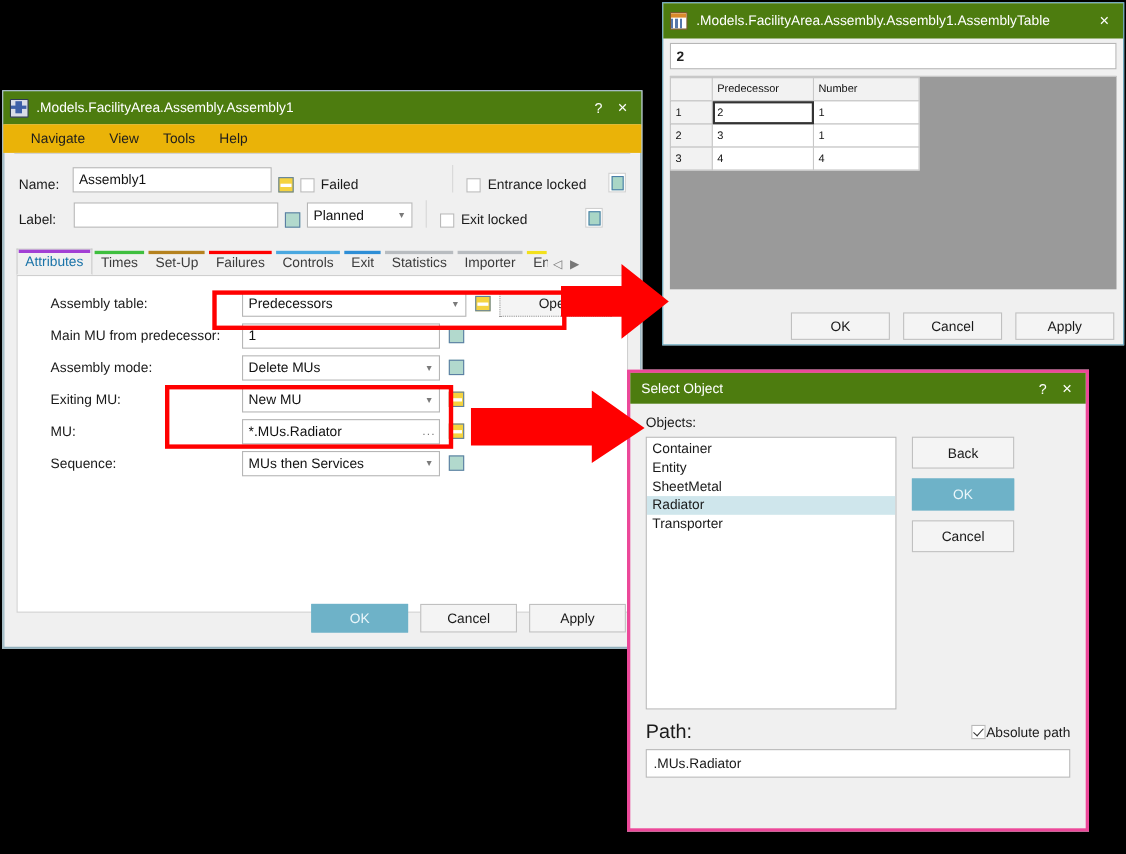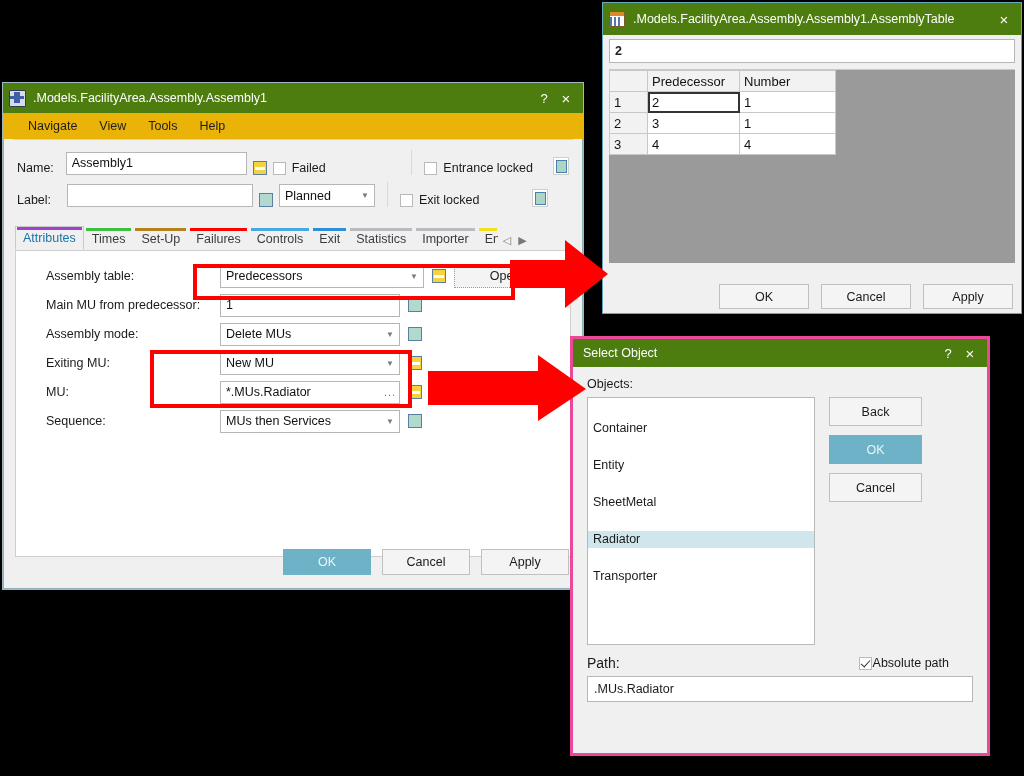--- a/index.html
+++ b/index.html
@@ -143,21 +143,21 @@
 
   
   #tableWin { left:602px; top:2px; width:420px; height:312px;
               border:1px solid #63a6bd; }
   #tableWin .titlebar { height:32px; }
   .tw-edit { margin:4px 6px 0 6px; height:24px; border:1px solid #b6b6b6;
              background:#ffffff; font-size:12.5px; padding:0 5px; line-height:22px;
              font-weight:bold; color:#222; }
   .tw-gridwrap { margin:6px 6px 0 6px; height:194px; background:#9a9a9a;
                  border-top:1px solid #c8c8c8; overflow:hidden; position:relative; }
-  table.grid { border-collapse:collapse; font-size:13px; table-layout:fixed; }
+  table.grid { border-collapse:collapse; font-size:10px; table-layout:fixed; }
   table.grid td, table.grid th {
     border:1px solid #c8c8c8; background:#ffffff; height:21px;
     padding:0 4px; font-weight:normal; text-align:left; color:#111;
   }
   table.grid th { background:#f2f2f2; }
   table.grid td.rh { background:#f2f2f2; width:38px; text-align:left; }
   table.grid th.corner { width:38px; background:#f2f2f2; }
   table.grid td.sel { outline:2px solid #333; outline-offset:-2px; }
   .tw-foot { position:absolute; left:0; right:0; bottom:4px;
              display:flex; justify-content:flex-end; gap:12px; padding-right:8px; }
@@ -165,28 +165,28 @@
 
   
   #selWin { left:570px; top:336px; width:420px; height:420px;
             border:3px solid #ec4899; }
   #selWin .titlebar { height:28px; }
   .so-body { padding:10px 14px 0 14px; }
   .so-label { font-size:12.5px; margin-bottom:6px; }
   .so-main { display:flex; gap:14px; }
   .so-list { width:228px; height:248px; background:#ffffff;
              border:1px solid #b8b8b8; padding:2px 0; overflow:hidden; }
-  .so-item { font-size:12.5px; padding:1px 5px; line-height:15px; cursor:default;margin-top:20px; }
+  .so-item { font-size:12.5px; padding:1px 5px; line-height:15px; cursor:default; }
   .so-item.sel { background:#cfe6ec; }
   .so-btns { display:flex; flex-direction:column; gap:9px; width:93px; }
   .so-btns .btn { height:29px; width:93px; }
   .so-pathrow { display:flex; align-items:center; margin-top:10px; }
-  .so-pathrow .pl { font-size:14px; flex:1; }
+  .so-pathrow .pl { font-size:18px; flex:1; }
   .so-check { display:flex; align-items:center; gap:1px; font-size:12.5px;
-              margin-right:24px; }
+              }
   .cbox.checked { position:relative; }
   .cbox.checked::after {
     content:""; position:absolute; left:3px; top:0px; width:4px; height:8px;
     border:solid #333; border-width:0 1.6px 1.6px 0; transform:rotate(42deg);
   }
   .so-path { margin-top:5px; height:26px; border:1px solid #b8b8b8;
              background:#ffffff; font-size:12.5px; padding:0 6px; line-height:24px; }
 </style>
 </head>
 <body>

